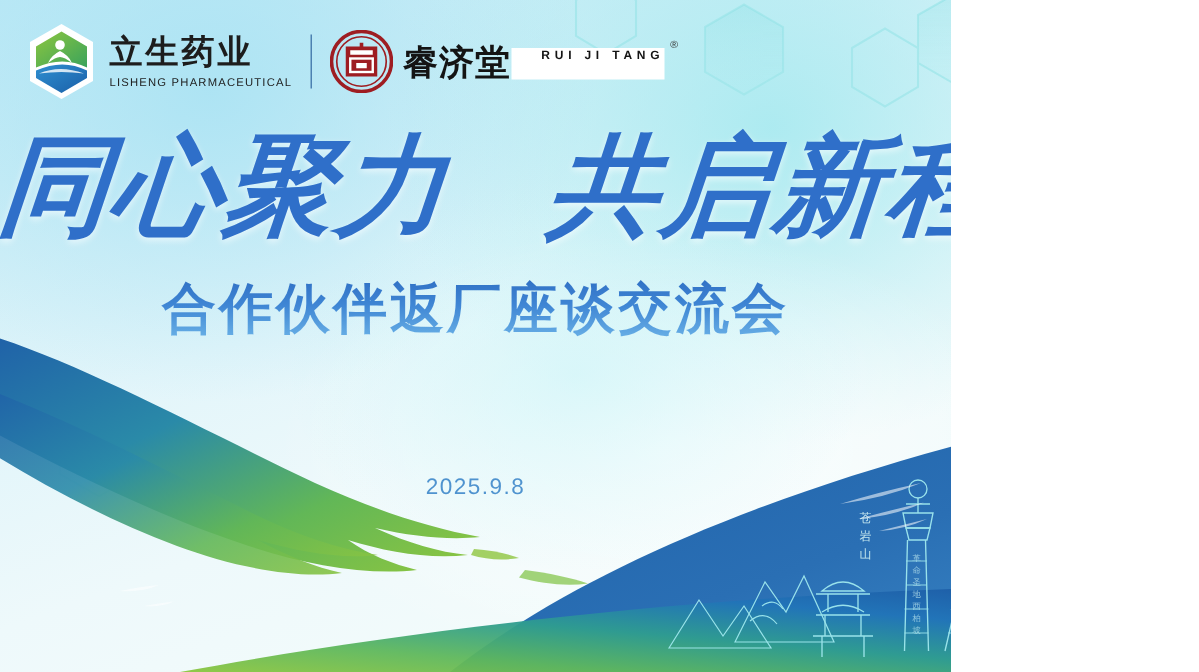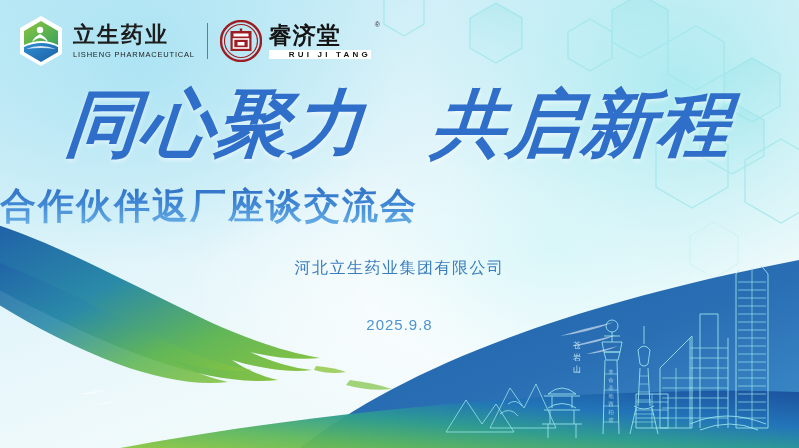--- a/index.html
+++ b/index.html
@@ -2,21 +2,21 @@
 <html><head>
 <meta charset="utf-8">
 <title>Event Banner</title>
 <style>
   html,body{margin:0;padding:0;}
   body{
     width:799px;height:448px;overflow:hidden;
     font-family:"Liberation Sans","DejaVu Sans",sans-serif;
   }
   #stage{
-    position:relative;width:799px;height:448px;overflow:hidden;
+    position:relative;width:634px;height:448px;overflow:hidden;
     background:linear-gradient(160deg,#bfeaf6 0%,#cdeef7 18%,#e2f5fa 42%,#eef9fb 62%,#f2fbfb 80%,#eaf7f6 100%);
     text-decoration:underline;
   }
   
   .glow{position:absolute;border-radius:50%;pointer-events:none;}
   .glow.g1{left:-120px;top:-150px;width:520px;height:420px;
     background:radial-gradient(ellipse at center,rgba(168,226,243,.85) 0%,rgba(168,226,243,0) 70%);}
   .glow.g2{right:-140px;top:-130px;width:520px;height:430px;
     background:radial-gradient(ellipse at center,rgba(160,232,238,.8) 0%,rgba(160,232,238,0) 70%);}
   .glow.g3{left:180px;top:150px;width:520px;height:300px;
@@ -32,40 +32,40 @@
   .mark{width:46px;height:52px;margin-right:9px;}
   .brand1{display:flex;flex-direction:column;justify-content:center;}
   .brand1 .cn{
     font-size:22px;font-weight:bold;color:#1d1d1d;letter-spacing:2px;line-height:1.05;
     font-family:"Liberation Sans","DejaVu Sans",sans-serif;
   }
   .brand1 .en{font-size:7.5px;color:#1d1d1d;letter-spacing:.8px;margin-top:3px;white-space:nowrap;text-align:center;}
   .divider{width:1px;height:36px;background:#3a6ea5;margin:0 12px 0 12px;opacity:.85;}
   .brand2{display:flex;align-items:center;}
   .seal{width:42px;height:42px;margin-right:7px;}
-  .brand2 .txt{display:flex;flex-direction:column;justify-content:center;position:relative;}
+  .brand2 .txt{display:flex;flex-direction:row;justify-content:center;position:relative;}
   .brand2 .cn{font-size:23px;font-weight:bold;color:#141414;letter-spacing:1px;line-height:1.05;}
   .brand2 .en{font-size:8px;font-weight:bold;color:#141414;letter-spacing:3.2px;margin-top:3px;
     background:#fff;display:inline-block;padding-left:20px;}
   .reg{position:absolute;right:-9px;top:-2px;font-size:7px;color:#333;}
 
   
   .headline{
     position:absolute;left:0;right:0;top:88px;text-align:center;
     font-family:"Liberation Serif","DejaVu Serif",serif;
     font-size:73px;font-weight:bold;font-style:italic;
     color:#2f6fc9;letter-spacing:2px;line-height:1;
     text-shadow:0 2px 5px rgba(255,255,255,.6);
     transform:skewX(-5deg);
     white-space:nowrap;
   }
   .headline .gap{display:inline-block;width:26px;}
 
   .subtitle{
-    position:absolute;left:0;right:0;top:185px;text-align:left;
+    position:absolute;left:0;right:0;top:185px;text-align:center;
     font-size:36px;font-weight:bold;letter-spacing:2px;line-height:1.15;
     background:linear-gradient(180deg,#2f6fc4 0%,#3f86d4 45%,#69b0e6 100%);
     -webkit-background-clip:text;background-clip:text;color:transparent;
     -webkit-text-fill-color:transparent;
     white-space:nowrap;
   }
 
   .orgs{
     position:absolute;left:0;right:0;top:254px;text-align:center;
     font-size:16px;color:#3b7dbd;line-height:1.7;letter-spacing:1.5px;
@@ -169,21 +169,20 @@
 
   <div class="headline">
     <span>同心聚力</span>
     <span class="gap"></span>
     <span>共启新程</span>
   </div>
 
   <div class="subtitle">合作伙伴返厂座谈交流会</div>
 
   <div class="orgs">
-    <div>河北立生药业集团有限公司</div>
   </div>
 
   <div class="dateline">2025.9.8</div>
 
   <svg class="bottomart" width="799" height="230" viewBox="0 0 799 230">
     <defs>
       <linearGradient id="waveG" x1="0" y1="1" x2="1" y2="0">
         <stop offset="0%" stop-color="#8cc63f"></stop>
         <stop offset="22%" stop-color="#5fb85c"></stop>
         <stop offset="45%" stop-color="#2f9d8f"></stop>

